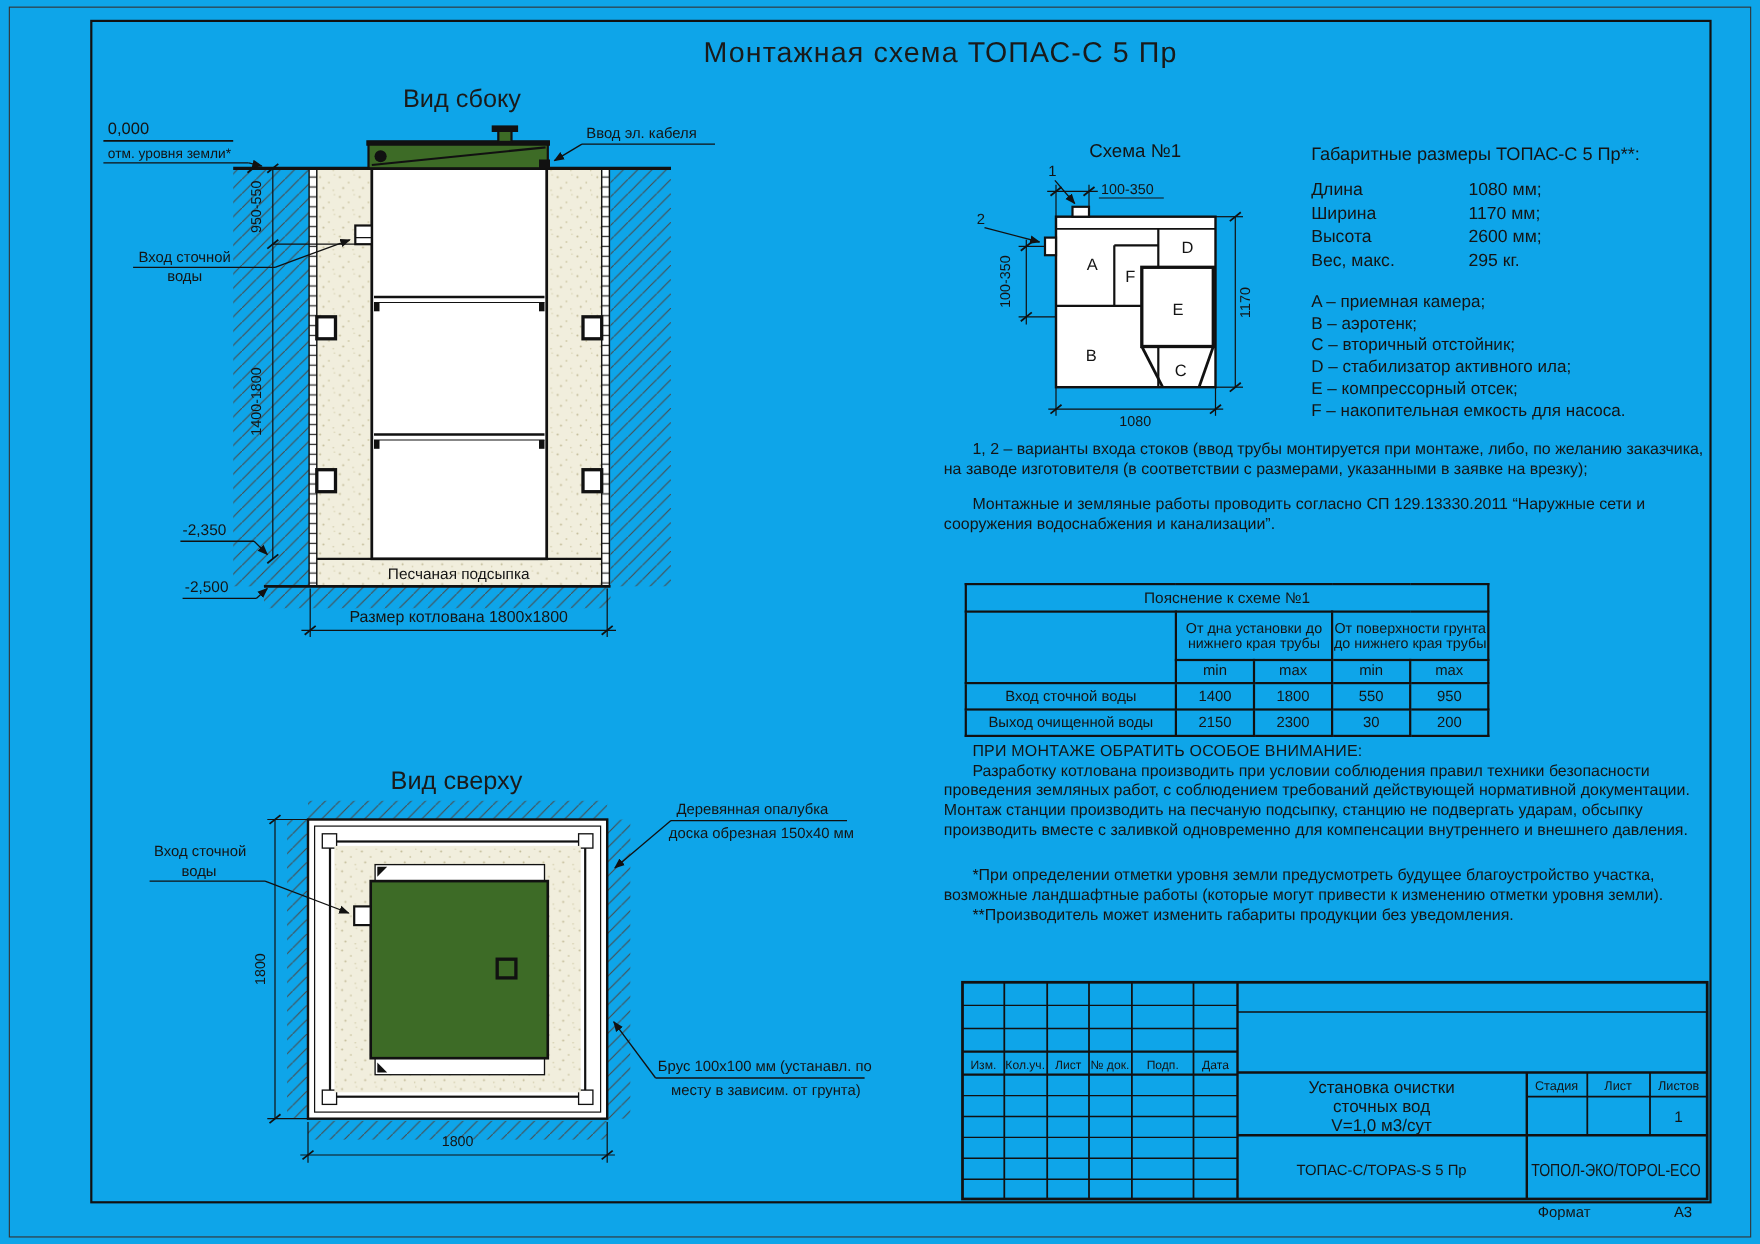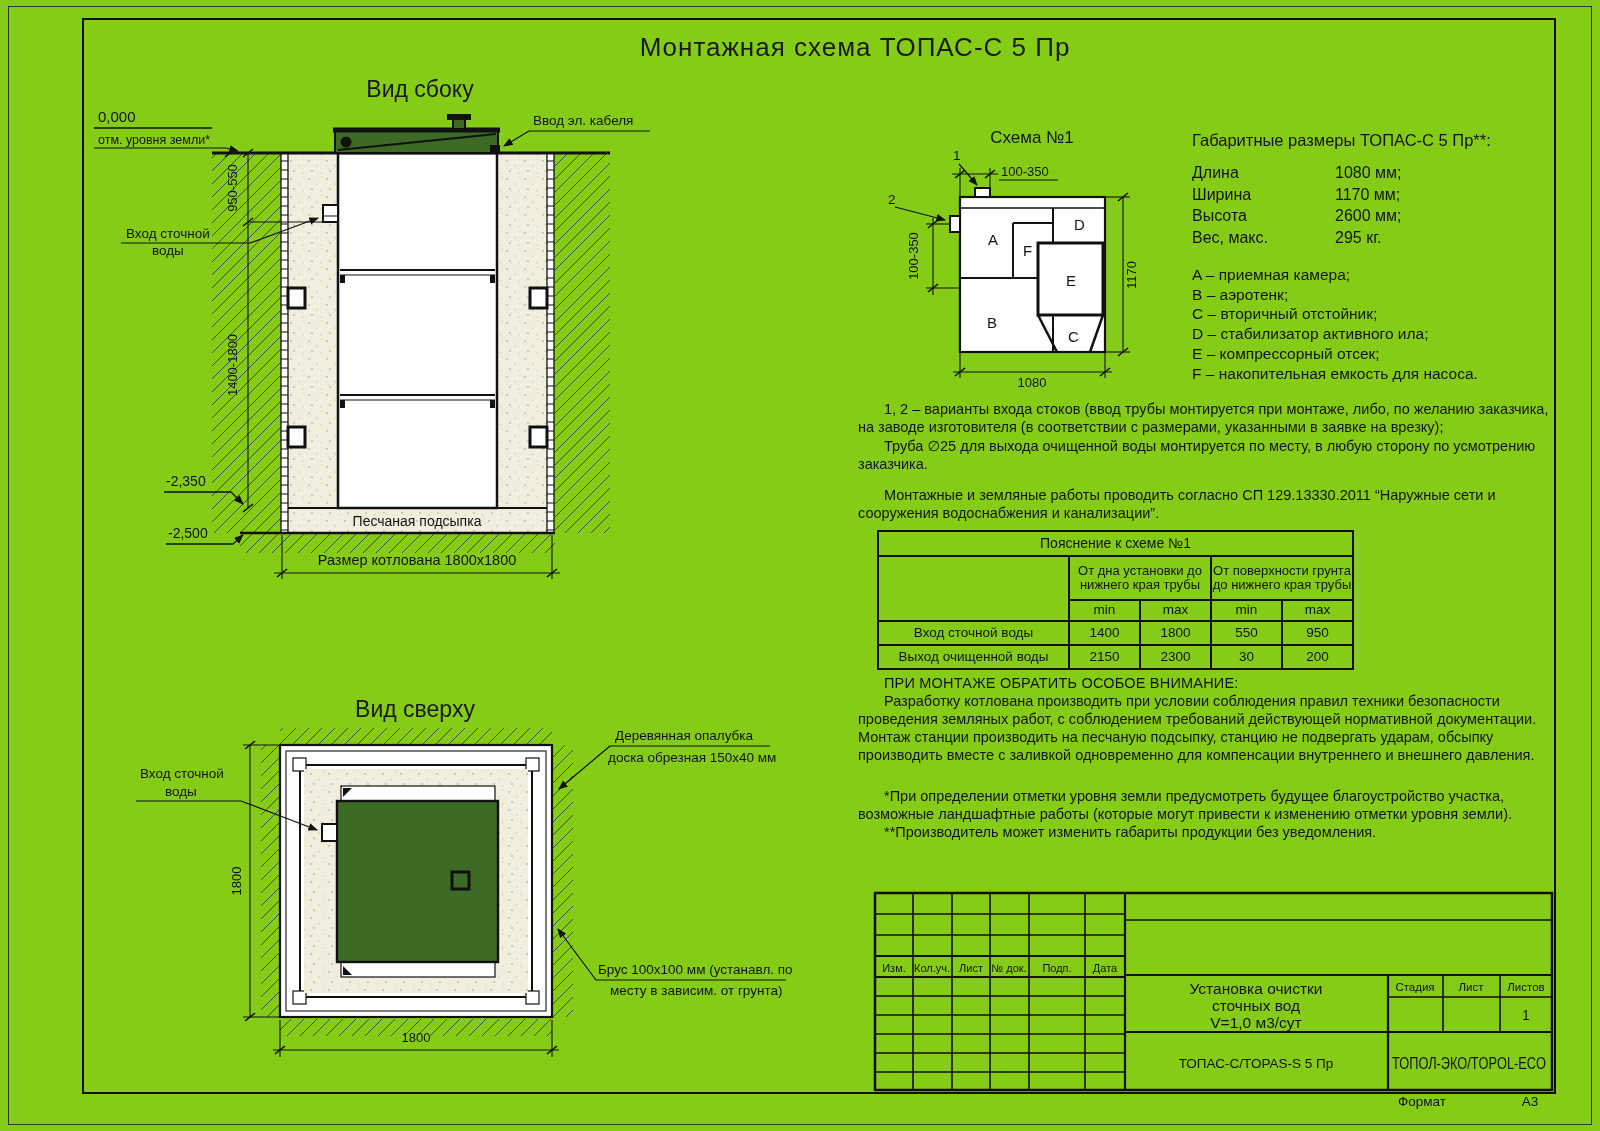--- a/index.html
+++ b/index.html
@@ -1,17 +1,17 @@
 <!DOCTYPE html>
 <html><head>
 <meta charset="utf-8">
 <style>
   html,body{margin:0;padding:0;background:#fff;}
   body{font-family:"Liberation Sans",sans-serif;color:#141414;}
-  #sheet{position:relative;width:1600px;height:1131px;background:#84cc16;overflow:hidden;}
+  #sheet{position:relative;width:1600px;height:1131px;background:#0ea5e9;overflow:hidden;}
   .abs{position:absolute;}
   #outerBorder{position:absolute;left:8px;top:6px;right:8px;bottom:6px;border:1.5px solid #333;}
   #frame{position:absolute;left:82px;top:18px;width:1470px;height:1072px;border:2px solid #111;}
   #mainTitle{position:absolute;left:595px;top:32px;width:520px;text-align:center;font-size:26px;letter-spacing:1px;color:#1a1a1a;}
   .viewTitle{position:absolute;width:170px;text-align:center;font-size:23px;color:#1a1a1a;}
   #vt1{left:335px;top:76px;}
   #vt2{left:330px;top:696px;}
   svg text{fill:#141414;font-family:"Liberation Sans",sans-serif;}
   .dim{font-size:13px;}
   .lbl{font-size:13.5px;}
@@ -367,21 +367,20 @@
     <div>A – приемная камера;</div>
     <div>B – аэротенк;</div>
     <div>C – вторичный отстойник;</div>
     <div>D – стабилизатор активного ила;</div>
     <div>E – компрессорный отсек;</div>
     <div>F – накопительная емкость для насоса.</div>
   </div>
 
   <div id="notes">
     <p>1, 2 – варианты входа  стоков (ввод трубы монтируется при монтаже, либо, по желанию заказчика, на заводе изготовителя (в соответствии с размерами, указанными в заявке на врезку);</p>
-    <p>Труба ∅25 для выхода очищенной воды монтируется по месту, в любую сторону по усмотрению заказчика.</p>
     <p class="gap">Монтажные и земляные работы проводить согласно СП 129.13330.2011 “Наружные сети и сооружения водоснабжения и канализации”.</p>
   </div>
 
   <table class="exp">
     <colgroup>
         <col style="width:191px">
         <col style="width:71px">
         <col style="width:71px">
         <col style="width:71px">
         <col style="width:71px">

